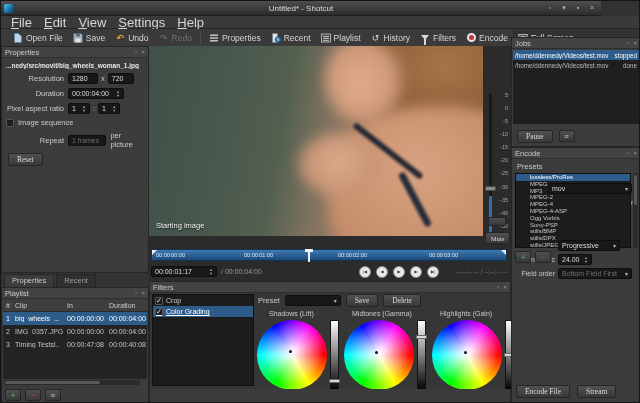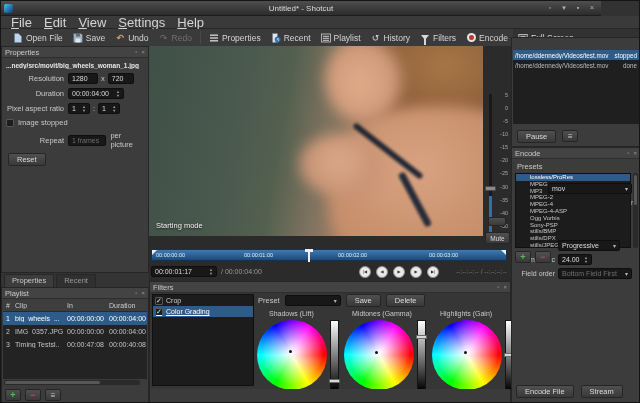--- a/index.html
+++ b/index.html
@@ -51,21 +51,21 @@
   .ph-icons { margin-left:auto; display:flex; gap:4px; color:#9a9a9a; font-size:6px; line-height:6px; }
 
   
   .field { background:#181818; border:1px solid #0e0e0e; border-radius:2px; color:#dcdcdc;
     font-size:7px; height:11px; display:inline-flex; align-items:center; padding:0 3px; white-space:nowrap; }
   .field.disabled { color:#6e6e6e; }
   .spin { display:inline-flex; flex-direction:column; justify-content:center; margin-left:3px;
     font-size:4px; line-height:3.5px; color:#9a9a9a; }
   .btn { background:linear-gradient(#505050,#393939); border:1px solid #252525; border-radius:2px;
     color:#dcdcdc; font-size:7.5px; height:13px; display:inline-flex; align-items:center;
-    justify-content:center; padding:0 8px; white-space:nowrap; }
+    justify-content:center; padding:0 8px; white-space:nowrap;font-family:Liberation Serif, serif; }
   .sq { width:16px; height:12px; padding:0; }
   .plus { color:#51c153; font-weight:bold; font-size:9px; }
   .minus { color:#d14848; font-weight:bold; font-size:9px; }
   .burger { font-size:8px; color:#cfcfcf; }
   .select { position:relative; padding-right:12px; }
   .select::after { content:"▾"; position:absolute; right:3px; top:1px; font-size:6px; color:#b5b5b5; }
   .cb { width:8px; height:8px; background:#1d1d1d; border:1px solid #565656; border-radius:1px;
     display:inline-flex; align-items:center; justify-content:center; font-size:7px; color:#e0e0e0; }
   .label7 { font-size:7.5px; color:#c9c9c9; }
 
@@ -345,21 +345,21 @@
       <span class="field" style="width:22px;">
         <span>1</span>
         <span class="spin" style="margin-left:auto;">
             <span>▲</span>
             <span>▼</span>
           </span>
       </span>
     </div>
     <div class="prow">
       <span style="width:8px; margin-right:4px; flex:none;" class="cb"></span>
-      <span class="label7">Image stopped</span>
+      <span class="label7">Image sequence</span>
     </div>
     <div class="prow">
       <span class="plabel">Repeat</span>
       <span class="field disabled" style="width:40px;">
         <span>1 frames</span>
       </span>
       <span class="label7" style="margin-left:4px;">per picture</span>
     </div>
     <div class="prow">
       <span class="btn" style="margin-left:2px;">Reset</span>
@@ -423,21 +423,21 @@
 
   <div class="player">
     <div class="video">
       <div class="blob v-bg"></div>
       <div class="blob v-hair"></div>
       <div class="blob v-face"></div>
       <div class="blob v-back"></div>
       <div class="blob v-hand"></div>
       <div class="blob v-strap"></div>
       <div class="blob v-strap2"></div>
-      <div class="v-overlay">Starting mode</div>
+      <div class="v-overlay">Starting image</div>
     </div>
 
     <div class="volume">
       <div class="vol-track"></div>
       <div class="vol-fill"></div>
       <div class="vol-handle"></div>
       <div class="vol-ticks">
         <span>5</span>
         <span>0</span>
         <span>-5</span>
@@ -544,20 +544,27 @@
     <div class="wheel" style="left:282px;">
       <span class="wdot" style="left:32px; top:31px;"></span>
     </div>
     <div class="vslider" style="left:355px;">
       <span class="vs-handle" style="top:32px;"></span>
     </div>
     <div class="f-bottom"></div>
   </div>
 
   <div class="panel jobs">
+    <div class="phead">
+      <span>Jobs</span>
+      <span class="ph-icons">
+        <span>▫</span>
+        <span>×</span>
+      </span>
+    </div>
     <div class="jlist">
       <div class="jrow sel">
         <span class="jpath">/home/ddennedy/Videos/test.mov</span>
         <span class="jstatus">stopped</span>
       </div>
       <div class="jrow">
         <span class="jpath">/home/ddennedy/Videos/test.mov</span>
         <span class="jstatus">done</span>
       </div>
     </div>

